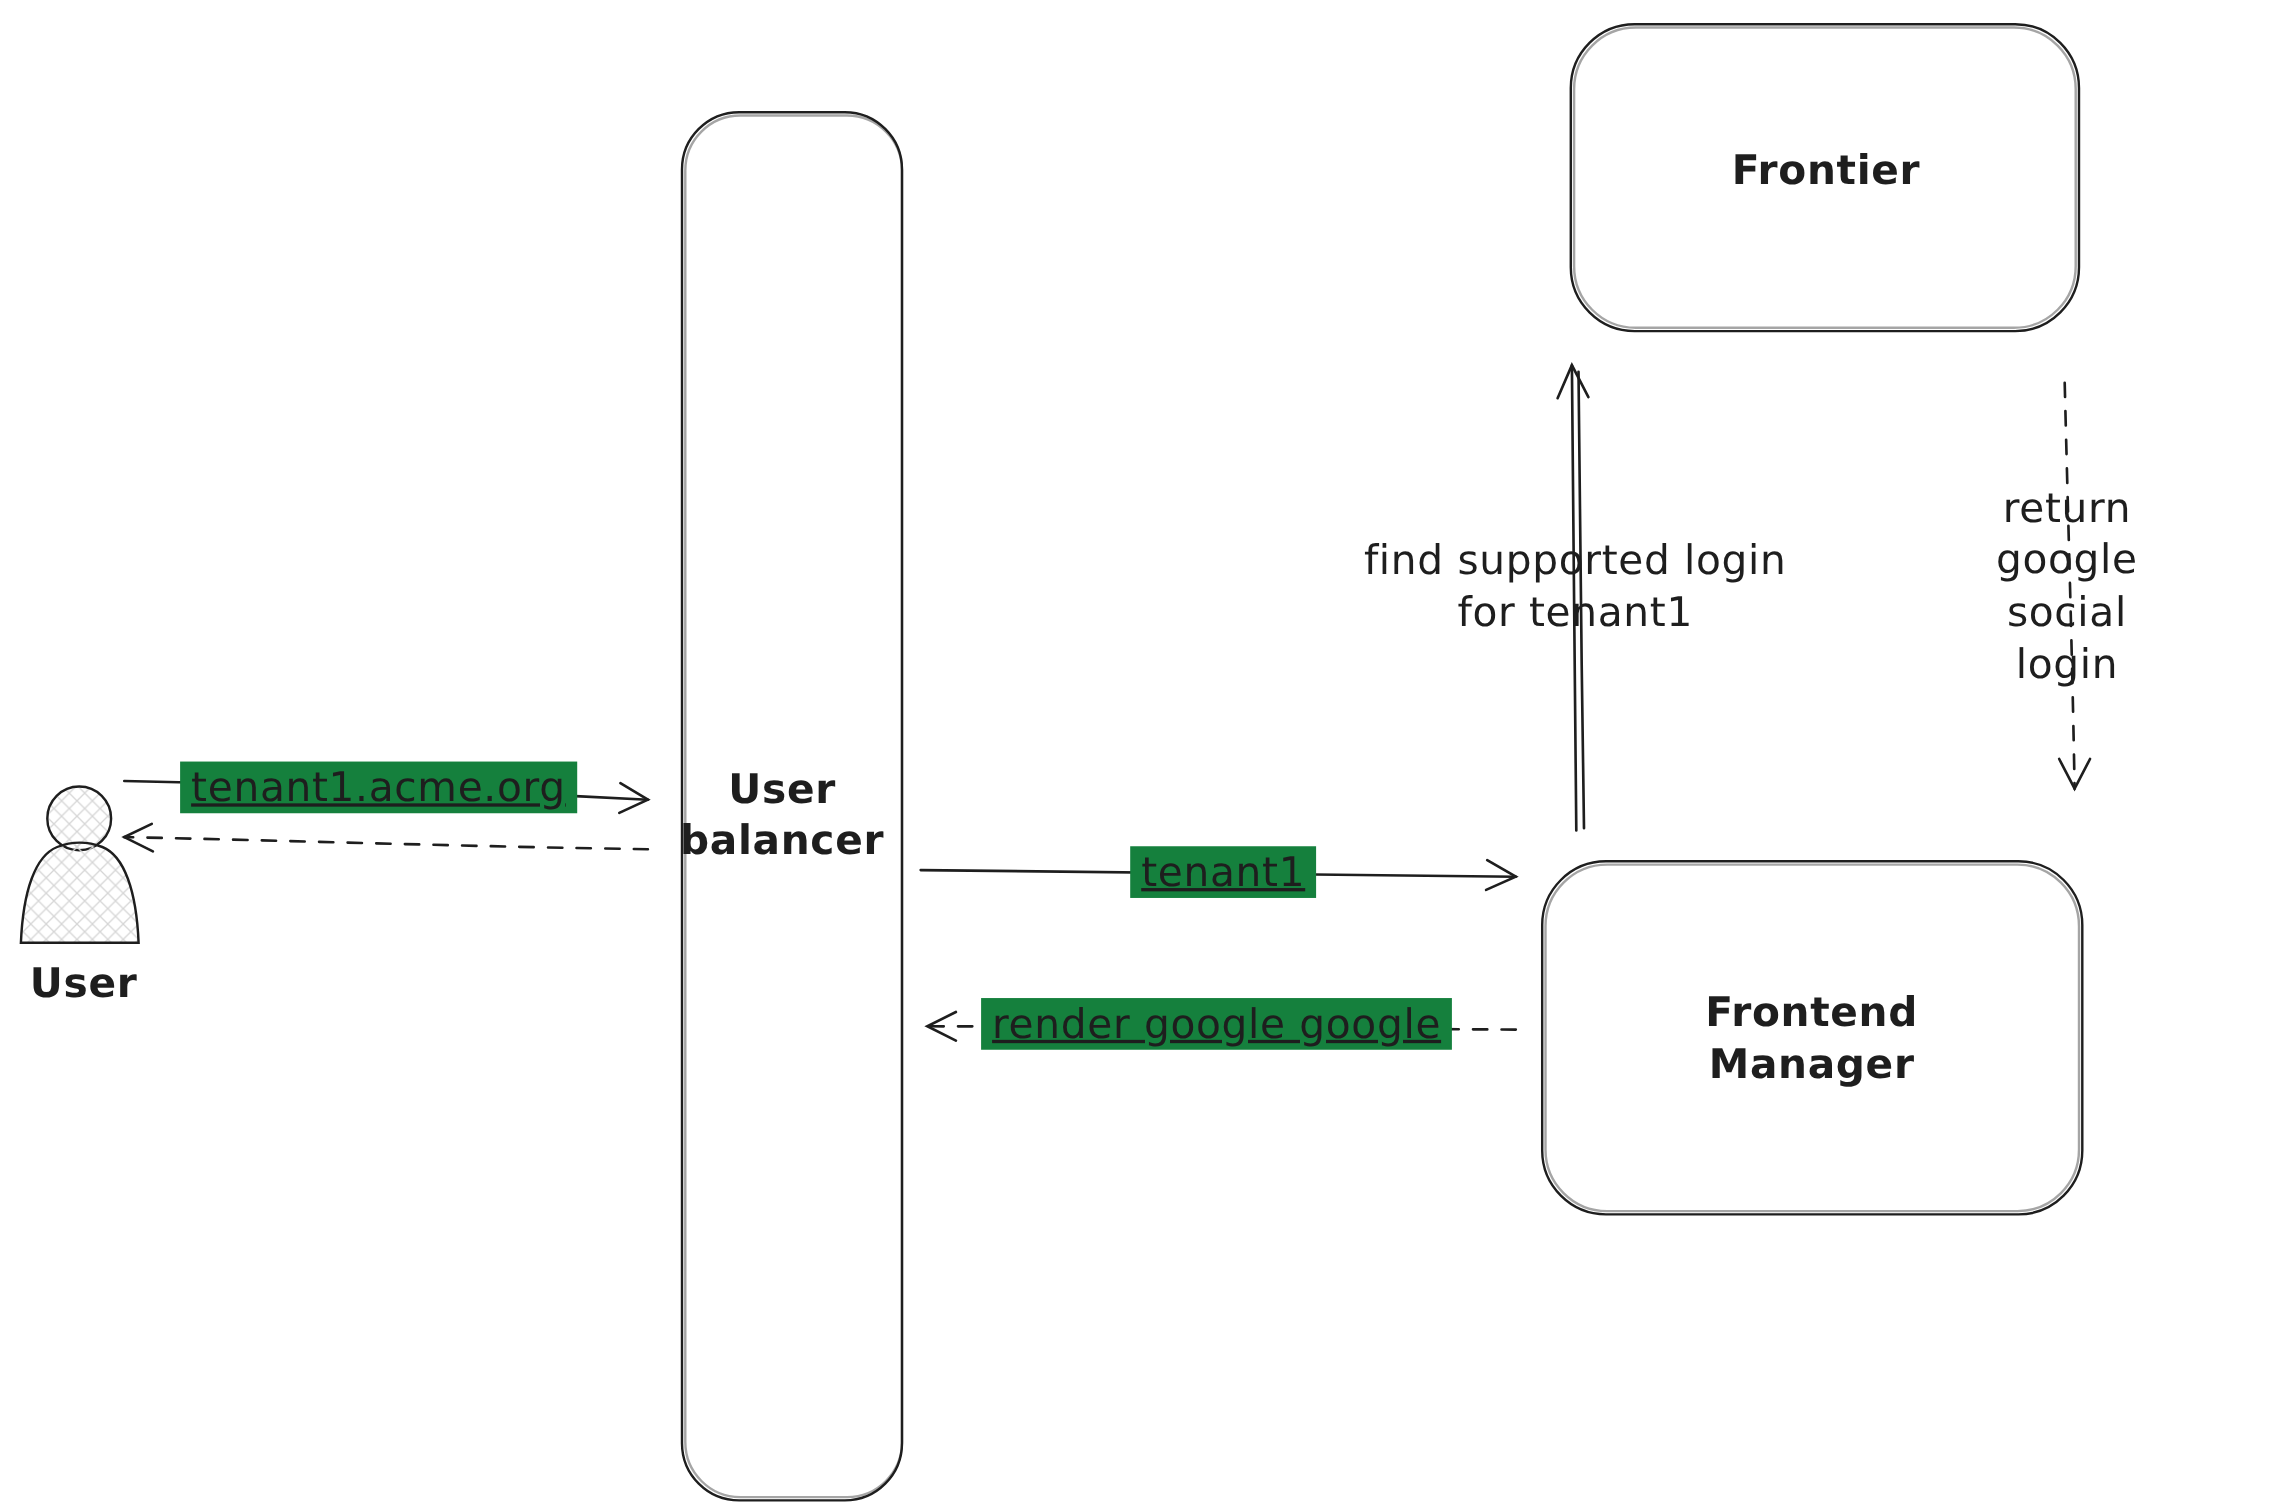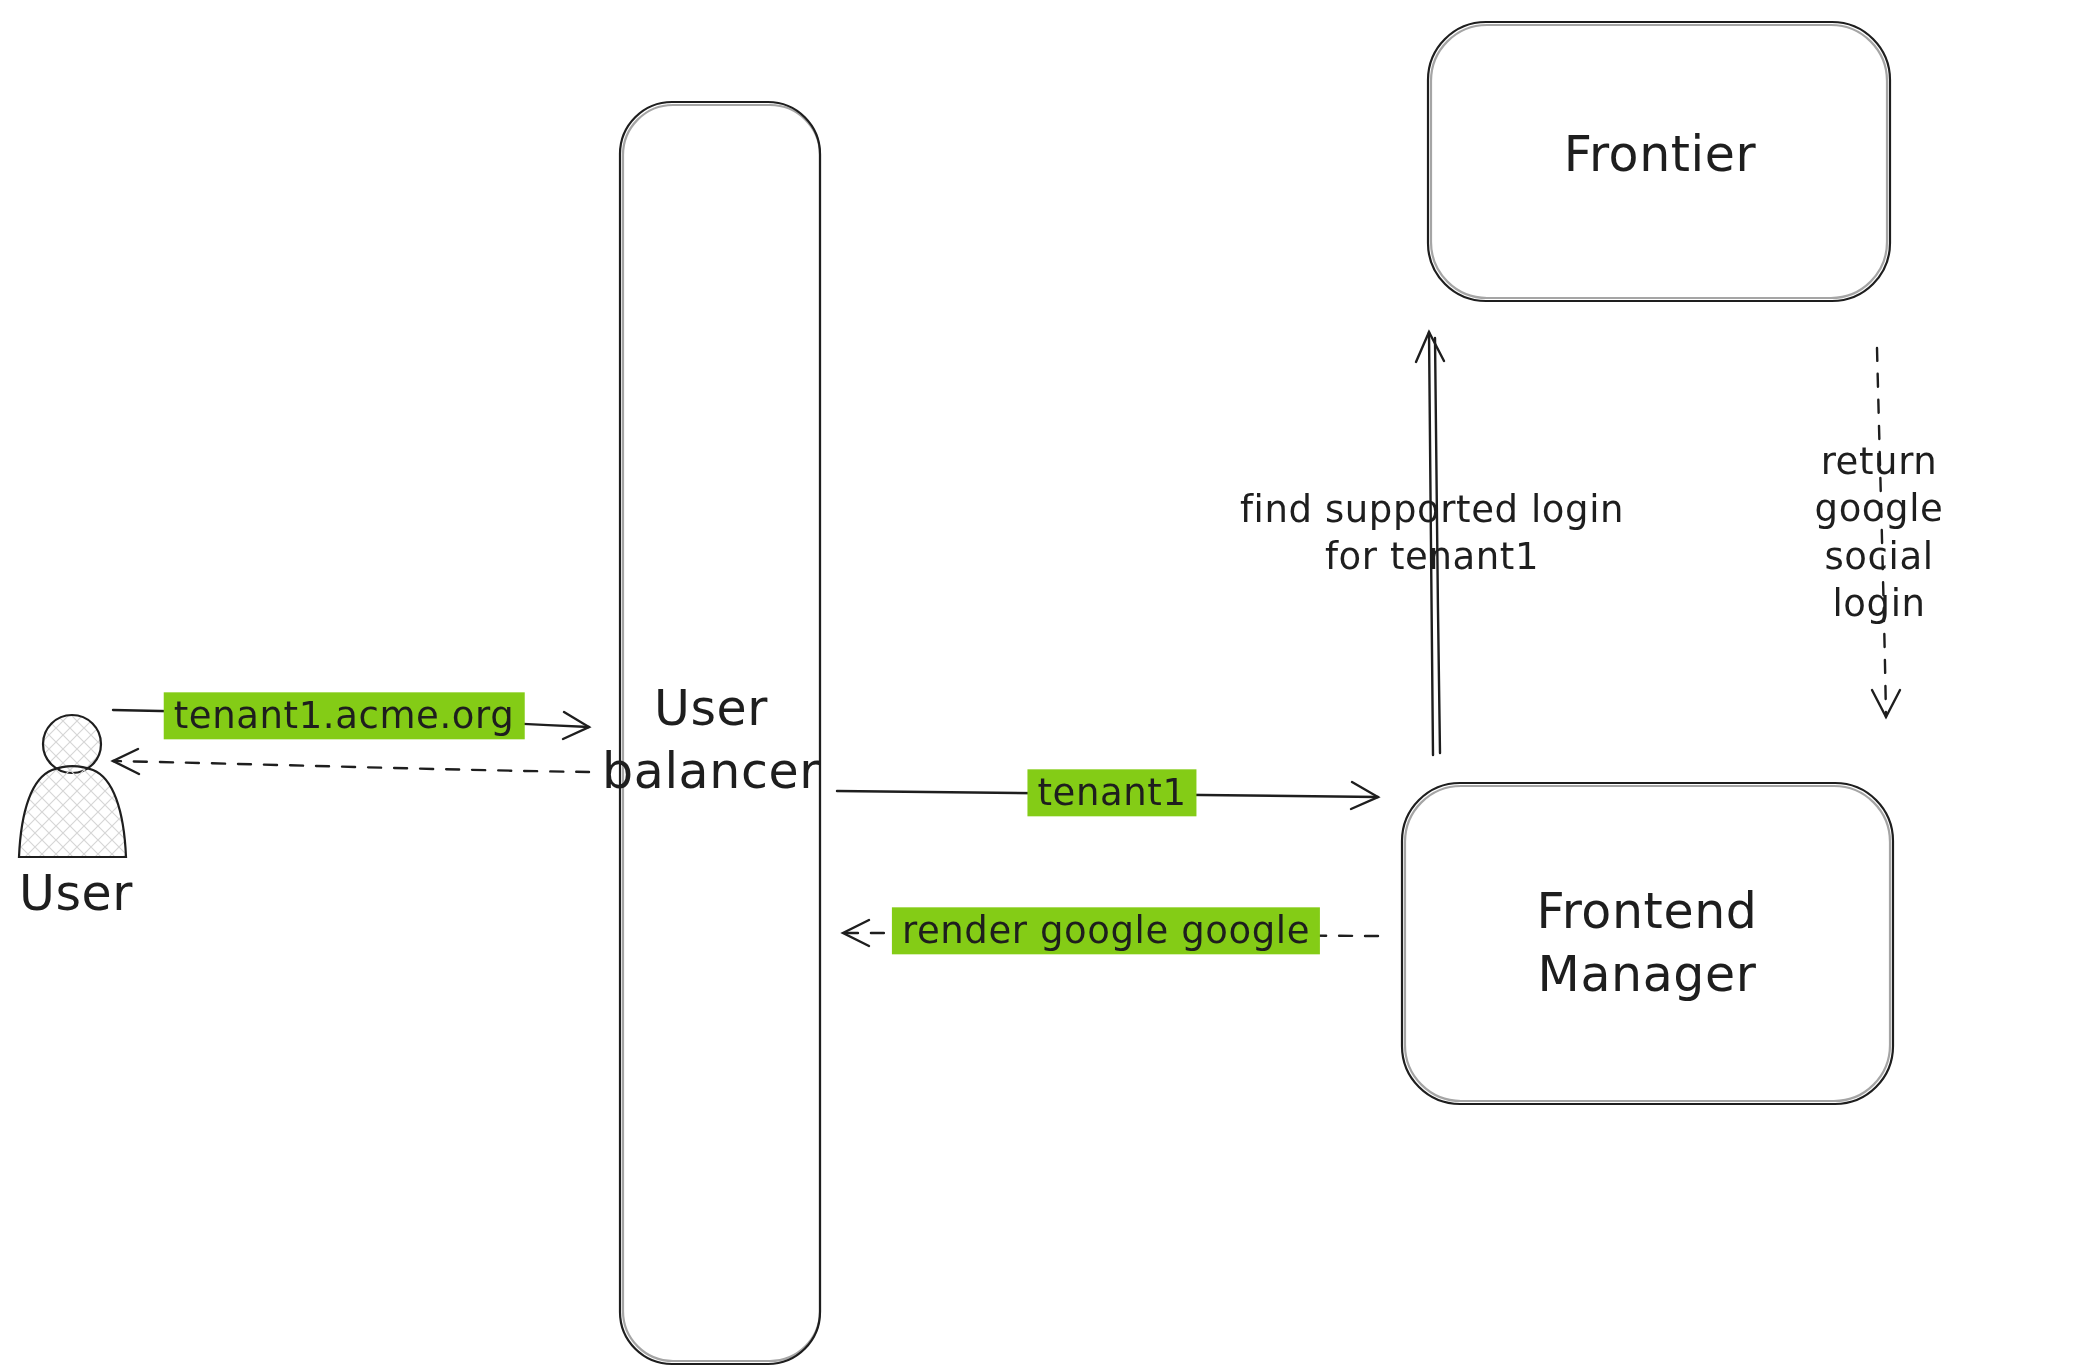--- a/index.html
+++ b/index.html
@@ -17,22 +17,22 @@
   .lbl {
     position: absolute;
     transform: translate(-50%, -50%);
     color: #1e1e1e;
     font-size: 37px;
     letter-spacing: 0.6px;
     white-space: pre-line;
     text-align: center;
     line-height: 1.28;
   }
-  .lbl.bg { background: #84cc16; padding: 0 10px; }
-  .node-label { font-size: 49px; }
+  .lbl.bg { background: #15803d; padding: 0 10px; text-decoration: underline; }
+  .node-label { font-size: 37px; font-weight: bold; }
 </style>
 </head>
 <body>
 
 <div class="canvas">
 
   <svg width="2083" height="1372" viewBox="0 0 2083 1372">
     <defs>
       <pattern id="crosshatch" width="14" height="14" patternUnits="userSpaceOnUse">
         <path d="M0 14 L14 0 M0 0 L14 14" stroke="#d6d6d6" stroke-width="1.2" fill="none"></path>

